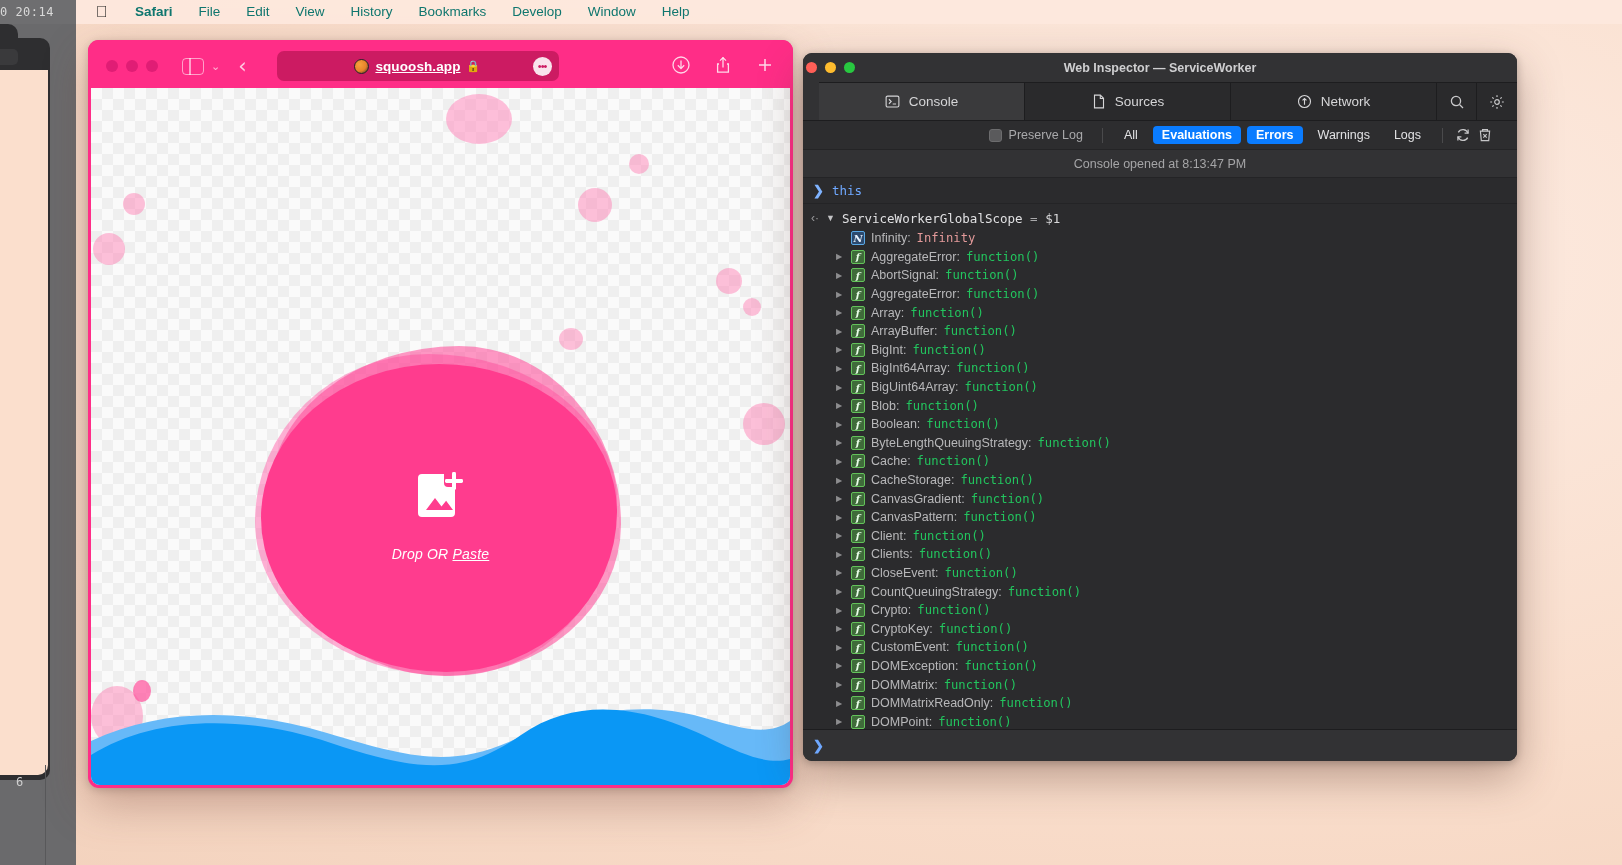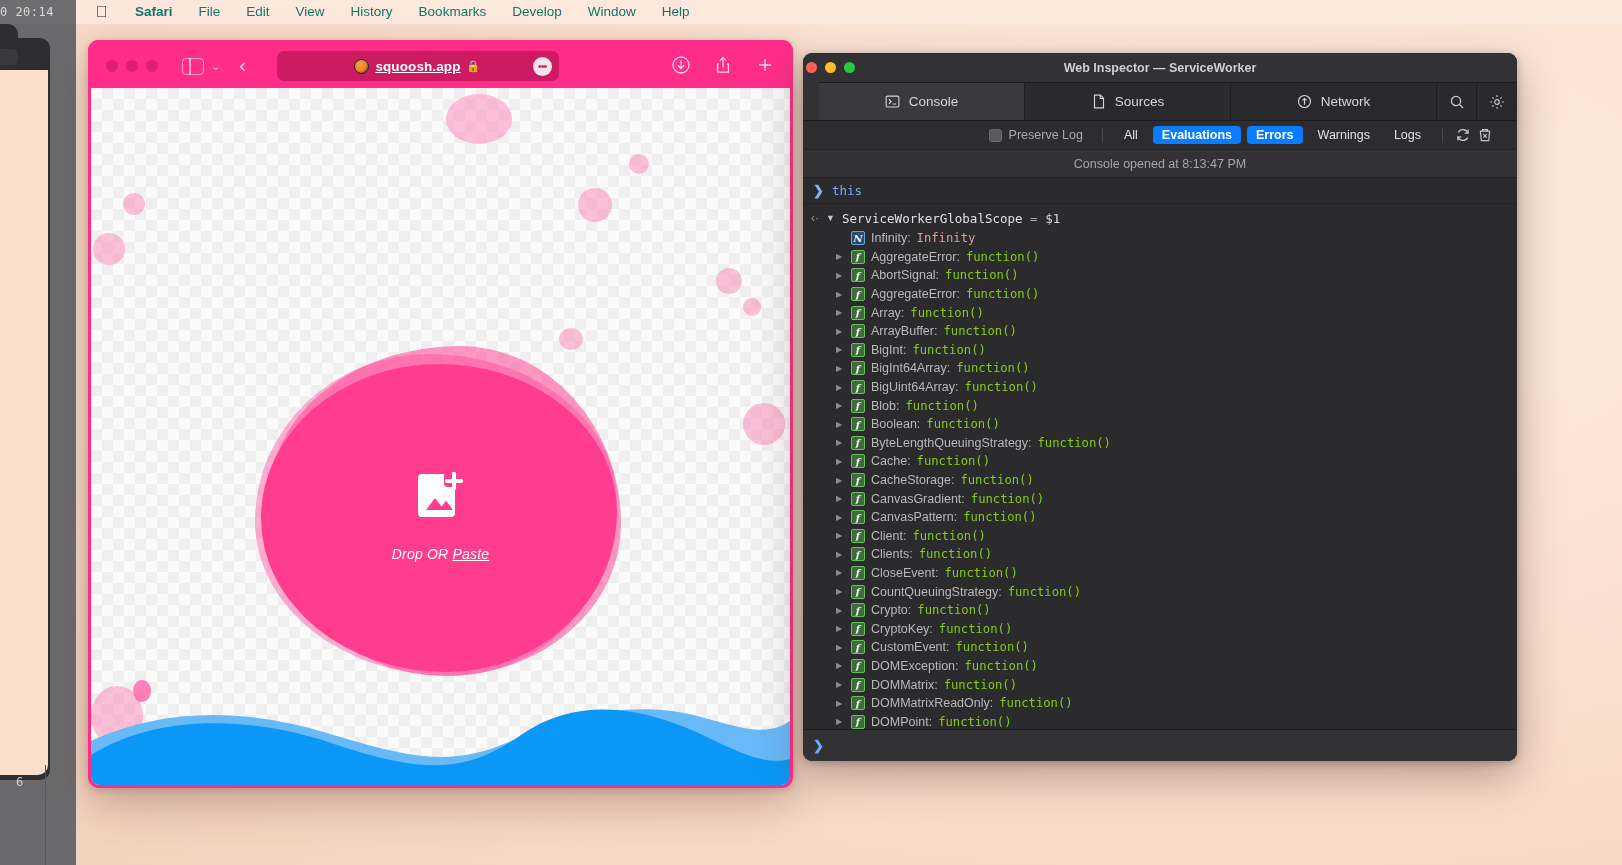--- a/index.html
+++ b/index.html
@@ -281,21 +281,21 @@
   .prop-badge {
     width: 14px; height: 14px; flex: 0 0 auto;
     display: flex; align-items: center; justify-content: center;
     font-family: "DejaVu Serif", serif; font-style: italic; font-weight: 700;
     font-size: 10px; border-radius: 2px;
   }
   .badge-f { background: #3f6b3a; border: 1px solid #63c25a; color: #eaffea; }
   .badge-n { background: #2d4a6e; border: 1px solid #5aa9e6; color: #eaf4ff; }
   .prop-name { font-size: 12.5px; color: #b8b8ba; }
   .prop-val {
-    font-family: "DejaVu Sans Mono", monospace; font-size: 12.2px; color: #84cc16;
+    font-family: "DejaVu Sans Mono", monospace; font-size: 12.2px; color: #22c55e;
   }
   .prop-val.num { color: #e39a9a; }
   #console-prompt {
     height: 32px; background: #323234; border-top: 1px solid #1d1d1f;
     display: flex; align-items: center; padding-left: 10px; flex: 0 0 auto;
   }
   #prompt-chevron { color: #6fa8ff; font-size: 13px; font-weight: 700; }
 </style>
 </head>
 <body>

